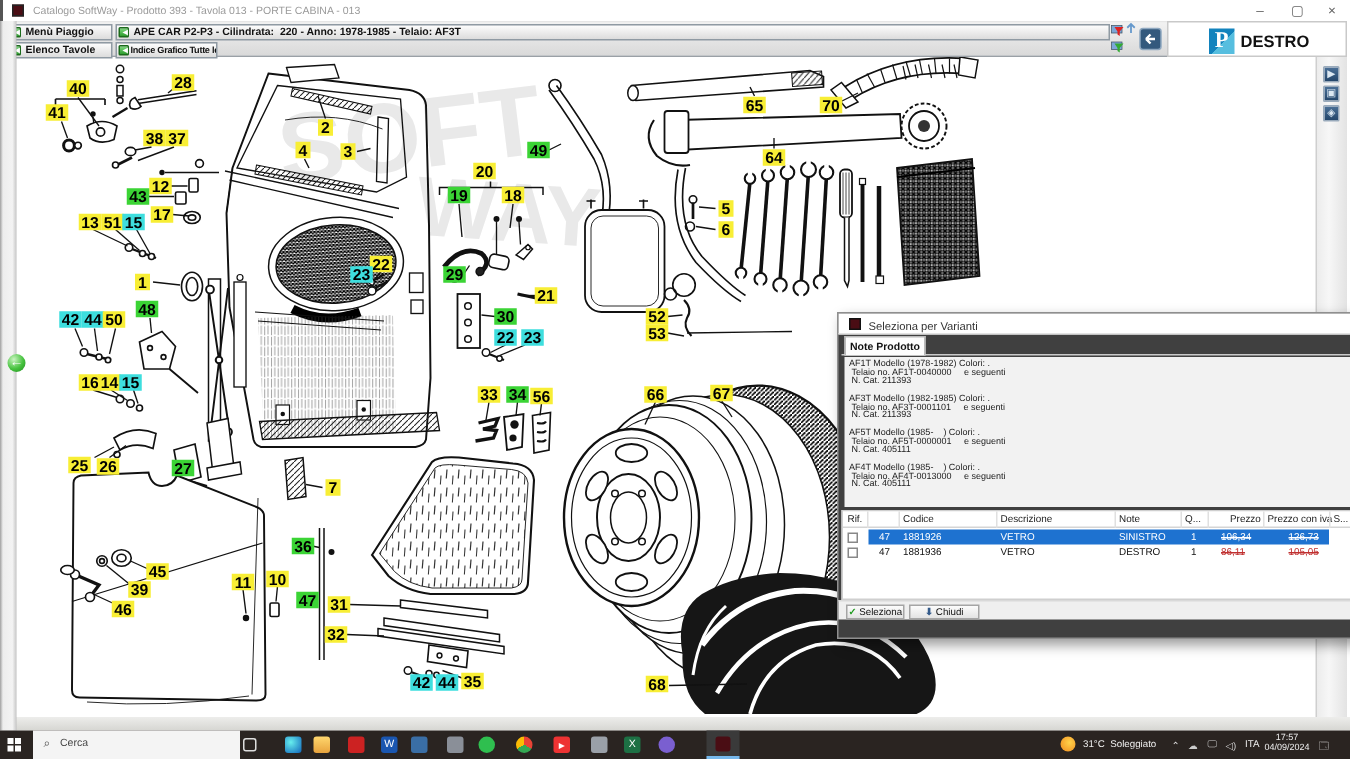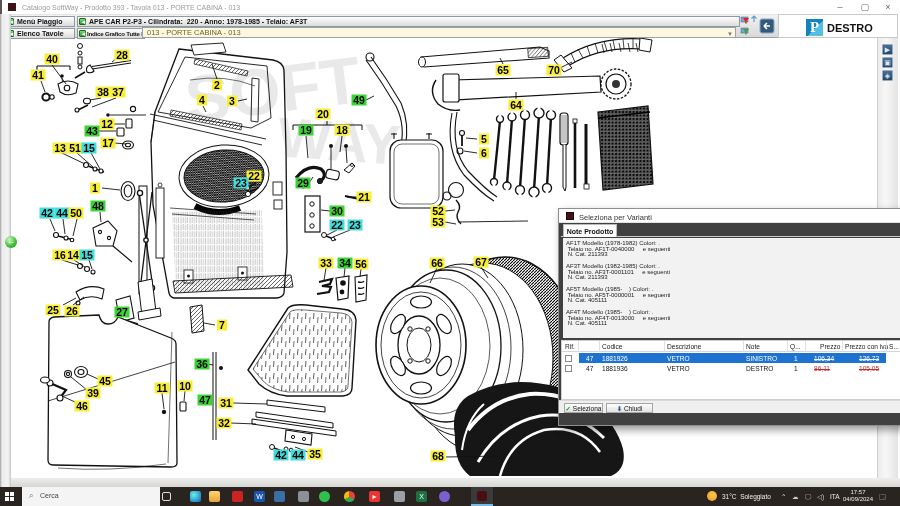--- a/index.html
+++ b/index.html
@@ -37,21 +37,20 @@
   <div class="wbtn" style="left:833px">–</div>
       <div class="wbtn" style="left:858px">▢</div>
       <div class="wbtn" style="left:881px">×</div>
 </div>
 <div id="toolarea">
   <div class="tbtn" style="left:3px;top:1px;width:70px"><span class="gico"></span>Menù Piaggio</div>
   <div class="tbtn" style="left:75px;top:1px;width:663px"><span class="gico"></span>APE CAR P2-P3 - Cilindrata:&nbsp; 220 - Anno: 1978-1985 - Telaio: AF3T</div>
   <div class="tbtn" style="left:3px;top:13px;width:70px"><span class="gico"></span>Elenco Tavole</div>
   <div class="tbtn" style="left:75px;top:13px;width:68px;font-size:6.1px;padding-left:9px;letter-spacing:-0.2px"><span class="gico"></span>Indice Grafico Tutte le</div>
 </div>
-<div id="combo">013 - PORTE CABINA - 013<span class="arr">▼</span></div>
 <div id="icons2">
   <svg width="40" height="24" viewBox="0 0 40 24">
     <rect x="1" y="3" width="7" height="5" fill="#7da7d8" stroke="#456" stroke-width="0.5"></rect>
     <path d="M3,4 L9,4 L6.5,7 L6.5,10 L5,9 L5,7 Z" fill="#d22"></path>
     <rect x="1" y="14" width="7" height="5" fill="#7da7d8" stroke="#456" stroke-width="0.5"></rect>
     <path d="M3,15 L9,15 L6.5,18 L6.5,21 L5,20 L5,18 Z" fill="#3a3"></path>
     <path d="M14,8 L14,2 M11.5,4.5 L14,2 L16.5,4.5" stroke="#69c" stroke-width="1.2" fill="none"></path>
     <rect x="20" y="5" width="14" height="14" rx="2" fill="#33597d" stroke="#8fa8c0"></rect>
     <path d="M30,12 L24,12 M24,12 L27,9 M24,12 L27,15" stroke="#fff" stroke-width="1.6" fill="none"></path>
   </svg>

